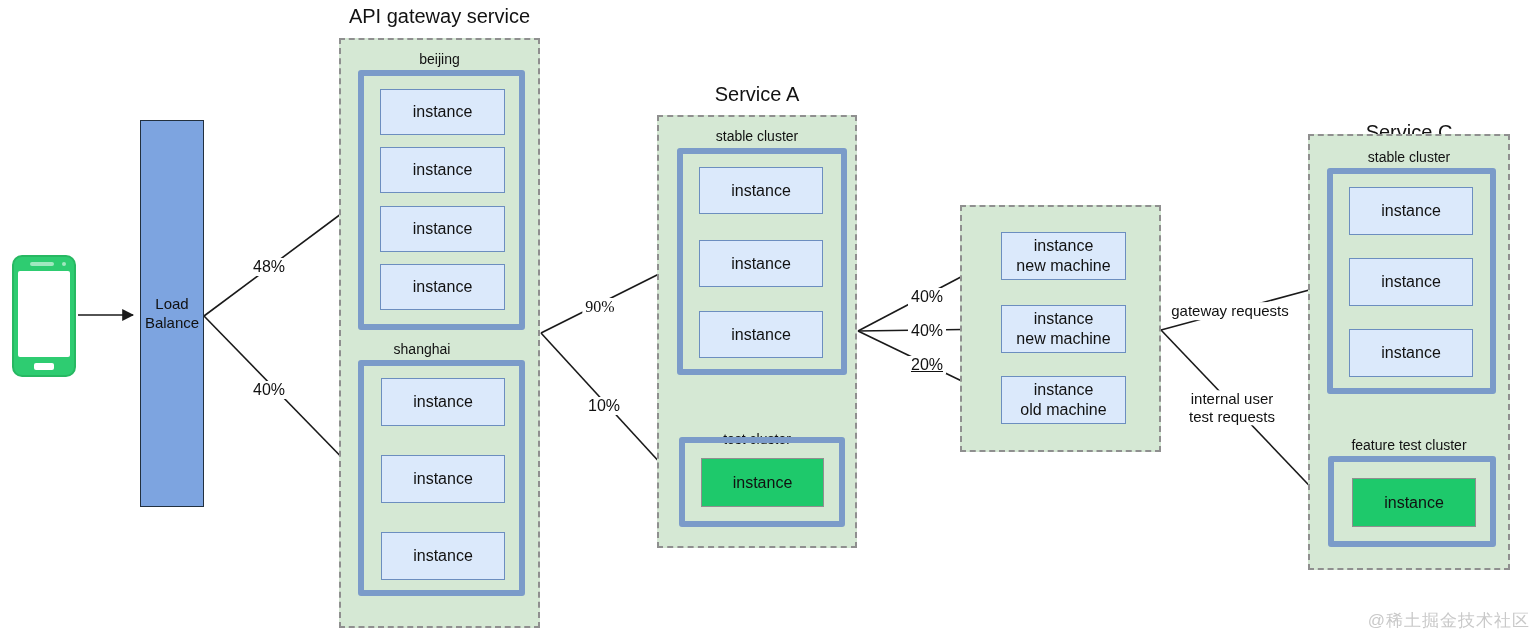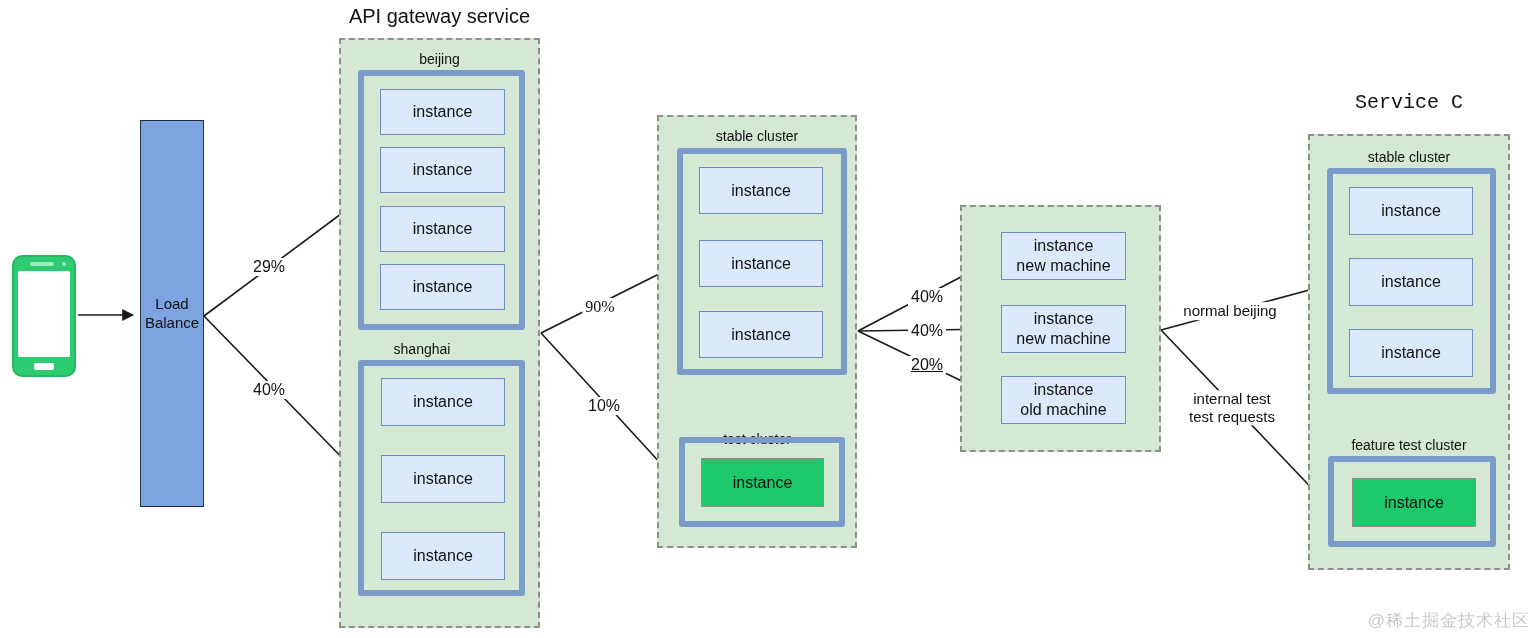--- a/index.html
+++ b/index.html
@@ -101,20 +101,21 @@
   <div class="abs instance" style="left:381px; top:378px; width:124px; height:48px;">
       <span>instance</span>
     </div>
   <div class="abs instance" style="left:381px; top:455px; width:124px; height:48px;">
       <span>instance</span>
     </div>
   <div class="abs instance" style="left:381px; top:532px; width:124px; height:48px;">
       <span>instance</span>
     </div>
 
+  <div class="abs diagram-title" style="left:657px; top:83px; width:200px;">Service A</div>
   <div class="abs svc-container" style="left:657px; top:115px; width:200px; height:433px;"></div>
 
   <div class="abs cluster-label" style="left:657px; top:128px; width:200px;">stable cluster</div>
   <div class="abs cluster" style="left:677px; top:148px; width:170px; height:227px;"></div>
   <div class="abs instance" style="left:699px; top:167px; width:124px; height:47px;">
       <span>instance</span>
     </div>
   <div class="abs instance" style="left:699px; top:240px; width:124px; height:47px;">
       <span>instance</span>
     </div>
@@ -135,49 +136,49 @@
   </div>
   <div class="abs instance two-line" style="left:1001px; top:305px; width:125px; height:48px;">
     <span>instance</span>
     <span>new machine</span>
   </div>
   <div class="abs instance two-line" style="left:1001px; top:376px; width:125px; height:48px;">
     <span>instance</span>
     <span>old machine</span>
   </div>
 
-  <div class="abs diagram-title" style="left:1308px; top:91px; width:202px;font-family:Liberation Mono, monospace;">Service C</div>
+  <div class="abs diagram-title" style="left:1308px; top:121px; width:202px;">Service C</div>
   <div class="abs svc-container" style="left:1308px; top:134px; width:202px; height:436px;"></div>
 
   <div class="abs cluster-label" style="left:1308px; top:149px; width:202px;">stable cluster</div>
   <div class="abs cluster" style="left:1327px; top:168px; width:169px; height:226px;"></div>
   <div class="abs instance" style="left:1349px; top:187px; width:124px; height:48px;">
       <span>instance</span>
     </div>
   <div class="abs instance" style="left:1349px; top:258px; width:124px; height:48px;">
       <span>instance</span>
     </div>
   <div class="abs instance" style="left:1349px; top:329px; width:124px; height:48px;">
       <span>instance</span>
     </div>
 
   <div class="abs cluster-label" style="left:1308px; top:437px; width:202px;">feature test cluster</div>
   <div class="abs cluster" style="left:1328px; top:456px; width:168px; height:91px;"></div>
   <div class="abs instance green" style="left:1352px; top:478px; width:124px; height:49px;">
       <span>instance</span>
     </div>
 
-  <div class="abs edge-label" style="left:269px;  top:267px;">29%</div>
+  <div class="abs edge-label" style="left:269px;  top:267px;">48%</div>
   <div class="abs edge-label" style="left:269px;  top:390px;">40%</div>
   <div class="abs edge-label" style="left:600px;  top:307px;font-family:Liberation Serif, serif;">90%</div>
   <div class="abs edge-label" style="left:604px;  top:406px;">10%</div>
   <div class="abs edge-label" style="left:927px;  top:297px;">40%</div>
   <div class="abs edge-label" style="left:927px;  top:331px;">40%</div>
   <div class="abs edge-label" style="left:927px;  top:365px;text-decoration:underline;">20%</div>
-  <div class="abs edge-label small" style="left:1230px; top:311px;">normal beijing</div>
+  <div class="abs edge-label small" style="left:1230px; top:311px;">gateway requests</div>
   <div class="abs edge-label small" style="left:1232px; top:408px;">
-    <div>internal test</div>
+    <div>internal user</div>
     <div>test requests</div>
   </div>
 
   <div class="watermark">@稀土掘金技术社区</div>
 
 </div>
 
 </body></html>

